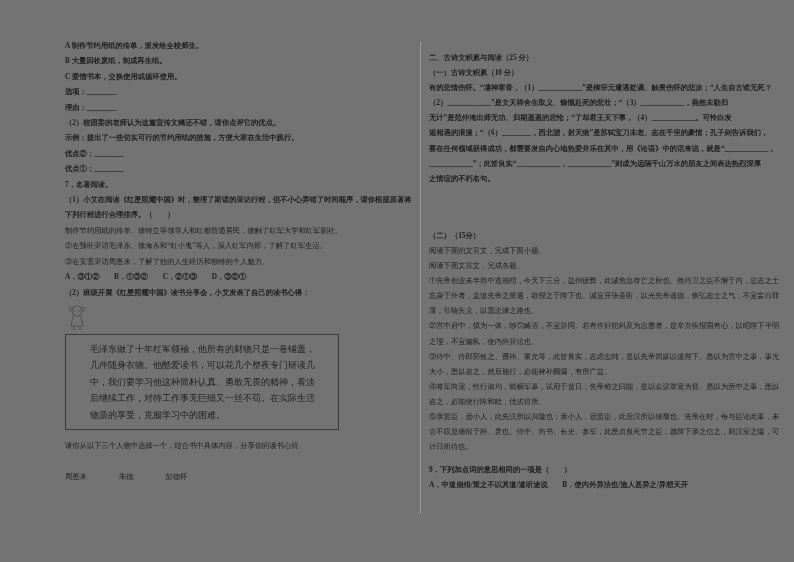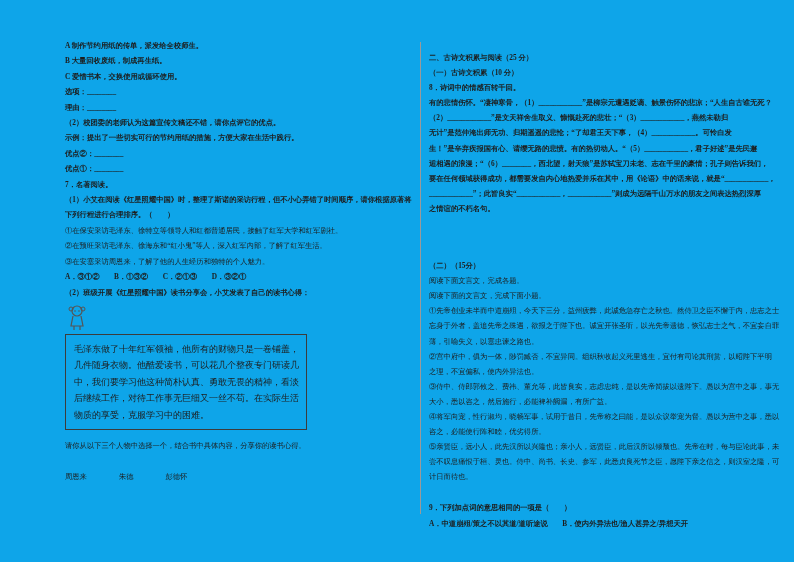--- a/index.html
+++ b/index.html
@@ -1,38 +1,38 @@
 <!DOCTYPE html>
 <html><head>
 <meta charset="utf-8">
 <style>
   html,body { margin:0; padding:0; background:#ffffff; }
   .page {
-    position:relative; width:794px; height:562px; background:#0ea5e9;
+    position:relative; width:794px; height:562px; background:#737373;
     font-family:"Liberation Serif","DejaVu Serif",serif;
     color:#1d1d1d; overflow:hidden;
   }
   .col { position:absolute; }
   .col-left  { left:65px;  top:38px; width:345px; }
   .col-right { left:429px; top:50px; width:352px; }
   .ln {
     font-size:7.3px; line-height:15.4px; letter-spacing:0;
     white-space:nowrap;
   }
   .col-right .ln { line-height:15.1px; }
   .b { font-weight:bold; }
   .gap28 { margin-top:42px; }
-  .gap4  { margin-top:16px; }
+  .gap4  { margin-top:8px; }
   .divider {
     position:absolute; left:420px; top:42px; width:1px; height:472px;
     background:#9a9a9a;
   }
   .avatar { margin:4px 0 2px 2px; height:28px; }
   .quote-box {
-    border:1px solid #3c3c3c; width:224px; padding:6px 8px;
+    border:1px solid #3c3c3c; width:224px; padding:6px 24px;
     margin:2px 0 8px 0;
   }
   .bx { font-size:9px; line-height:16.4px; white-space:nowrap; }
   .names { display:flex; gap:32px; margin-top:19px; }
   .names span { font-size:7.3px; }
 </style>
 </head>
 <body>
 
 <div class="page">
@@ -45,21 +45,21 @@
     <div class="ln b">C 爱惜书本，交换使用或循环使用。</div>
     <div class="ln b">选项：________</div>
     <div class="ln b">理由：________</div>
     <div class="ln b">（2）校团委的老师认为这篇宣传文稿还不错，请你点评它的优点。</div>
     <div class="ln b">示例：提出了一些切实可行的节约用纸的措施，方便大家在生活中践行。</div>
     <div class="ln b">优点②：________</div>
     <div class="ln b">优点①：________</div>
     <div class="ln b">7．名著阅读。</div>
     <div class="ln b">（1）小艾在阅读《红星照耀中国》时，整理了斯诺的采访行程，但不小心弄错了时间顺序，请你根据原著将</div>
     <div class="ln b">下列行程进行合理排序。（　　）</div>
-    <div class="ln">①在保安采访毛泽东、徐特立等领导人和红都普通居民，接触了红军大学和红军剧社。</div>
+    <div class="ln">制作节约用纸的传单、徐特立等领导人和红都普通居民，接触了红军大学和红军剧社。</div>
     <div class="ln">②在预旺采访毛泽东、徐海东和“红小鬼”等人，深入红军内部，了解了红军生活。</div>
     <div class="ln">③在安塞采访周恩来，了解了他的人生经历和独特的个人魅力。</div>
     <div class="ln b">A．③①②　　B．①③②　　C．②①③　　D．③②①</div>
     <div class="ln b">（2）班级开展《红星照耀中国》读书分享会，小艾发表了自己的读书心得：</div>
 
     <div class="avatar">
       <svg width="20" height="28" viewBox="0 0 20 28">
         <circle cx="10" cy="7" r="5" fill="none" stroke="#555" stroke-width="1.2"></circle>
         <circle cx="4" cy="5" r="2" fill="none" stroke="#555" stroke-width="1"></circle>
         <circle cx="16" cy="5" r="2" fill="none" stroke="#555" stroke-width="1"></circle>
@@ -83,36 +83,34 @@
     <div class="names">
       <span>周恩来</span>
       <span>朱德</span>
       <span>彭德怀</span>
     </div>
   </div>
 
   <div class="col col-right">
     <div class="ln b">二、古诗文积累与阅读（25 分）</div>
     <div class="ln b">（一）古诗文积累（10 分）</div>
-    <div class="ln b">8．诗词中的情感百转千回。</div>
     <div class="ln b">有的悲情伤怀。“凄神寒骨，（1）____________”是柳宗元遭遇贬谪、触景伤怀的悲凉；“人生自古谁无死？</div>
     <div class="ln b">（2）____________”是文天祥舍生取义、慷慨赴死的悲壮；“（3）____________，燕然未勒归</div>
     <div class="ln b">无计”是范仲淹出师无功、归期遥遥的悲怆；“了却君王天下事，（4）____________。可怜白发</div>
-    <div class="ln b">生！”是辛弃疾报国有心、请缨无路的悲愤。有的热切动人。“（5）____________，君子好逑”是先民邂</div>
     <div class="ln b">逅相遇的浪漫；“（6）________，西北望，射天狼”是苏轼宝刀未老、志在千里的豪情；孔子则告诉我们，</div>
     <div class="ln b">要在任何领域获得成功，都需要发自内心地热爱并乐在其中，用《论语》中的话来说，就是“____________，</div>
     <div class="ln b">____________”；此皆良实“____________，____________”则成为远隔千山万水的朋友之间表达热烈深厚</div>
     <div class="ln b">之情谊的不朽名句。</div>
     <div class="ln b gap28">（二）（15分）</div>
+    <div class="ln">阅读下面的文言文，完成下面小题。</div>
     <div class="ln">阅读下面文言文，完成各题。</div>
-    <div class="ln">阅读下面的文言文，完成下面小题。</div>
     <div class="ln">①先帝创业未半而中道崩殂，今天下三分，益州疲弊，此诚危急存亡之秋也。然侍卫之臣不懈于内，忠志之士</div>
     <div class="ln">忘身于外者，盖追先帝之殊遇，欲报之于陛下也。诚宜开张圣听，以光先帝遗德，恢弘志士之气，不宜妄自菲</div>
     <div class="ln">薄，引喻失义，以塞忠谏之路也。</div>
-    <div class="ln">②宫中府中，俱为一体，陟罚臧否，不宜异同。组织秋收起义死里逃生，宜付有司论其刑赏，以昭陛下平明</div>
+    <div class="ln">②宫中府中，俱为一体，陟罚臧否，不宜异同。若有作奸犯科及为忠善者，是辛弃疾报国有心，以昭陛下平明</div>
     <div class="ln">之理，不宜偏私，使内外异法也。</div>
     <div class="ln">③侍中、侍郎郭攸之、费祎、董允等，此皆良实，志虑忠纯，是以先帝简拔以遗陛下。愚以为宫中之事，事无</div>
     <div class="ln">大小，悉以咨之，然后施行，必能裨补阙漏，有所广益。</div>
     <div class="ln">④将军向宠，性行淑均，晓畅军事，试用于昔日，先帝称之曰能，是以众议举宠为督。愚以为营中之事，悉以</div>
     <div class="ln">咨之，必能使行阵和睦，优劣得所。</div>
     <div class="ln">⑤亲贤臣，远小人，此先汉所以兴隆也；亲小人，远贤臣，此后汉所以倾颓也。先帝在时，每与臣论此事，未</div>
     <div class="ln">尝不叹息痛恨于桓、灵也。侍中、尚书、长史、参军，此悉贞良死节之臣，愿陛下亲之信之，则汉室之隆，可</div>
     <div class="ln">计日而待也。</div>
     <div class="ln b gap4">9．下列加点词的意思相同的一项是（　　）</div>
     <div class="ln b">A．中道崩殂/策之不以其道/道听途说　　B．使内外异法也/渔人甚异之/异想天开</div>

